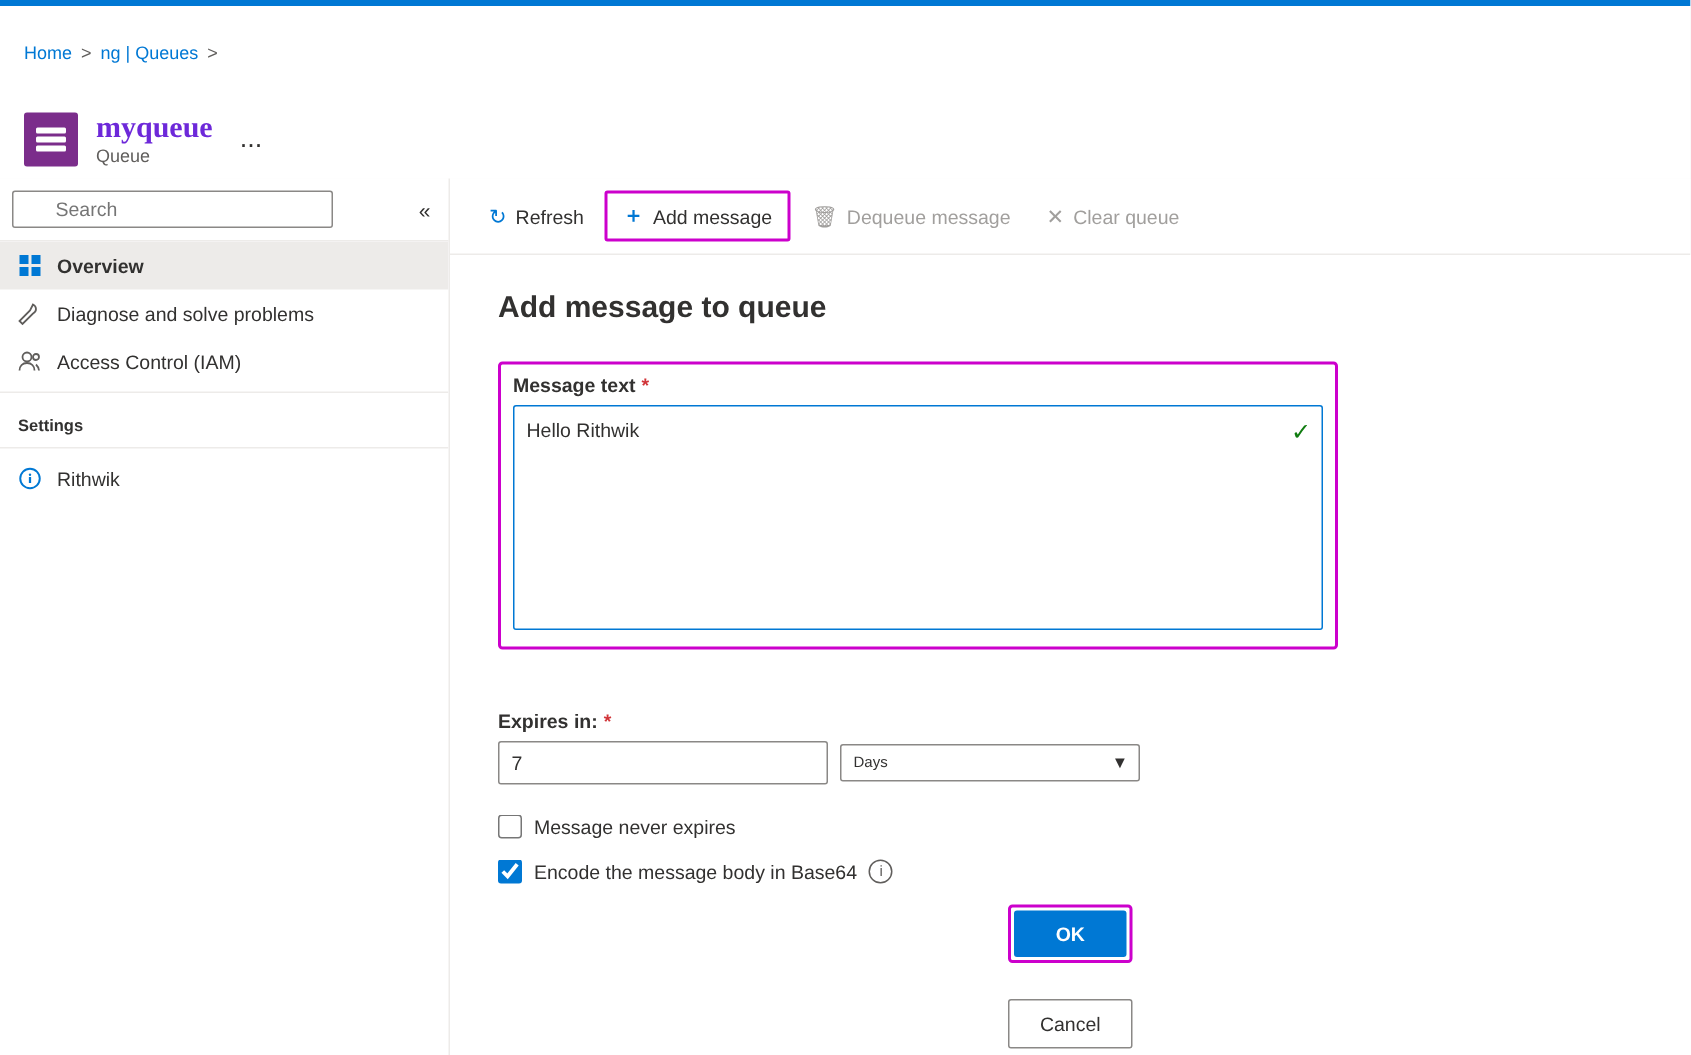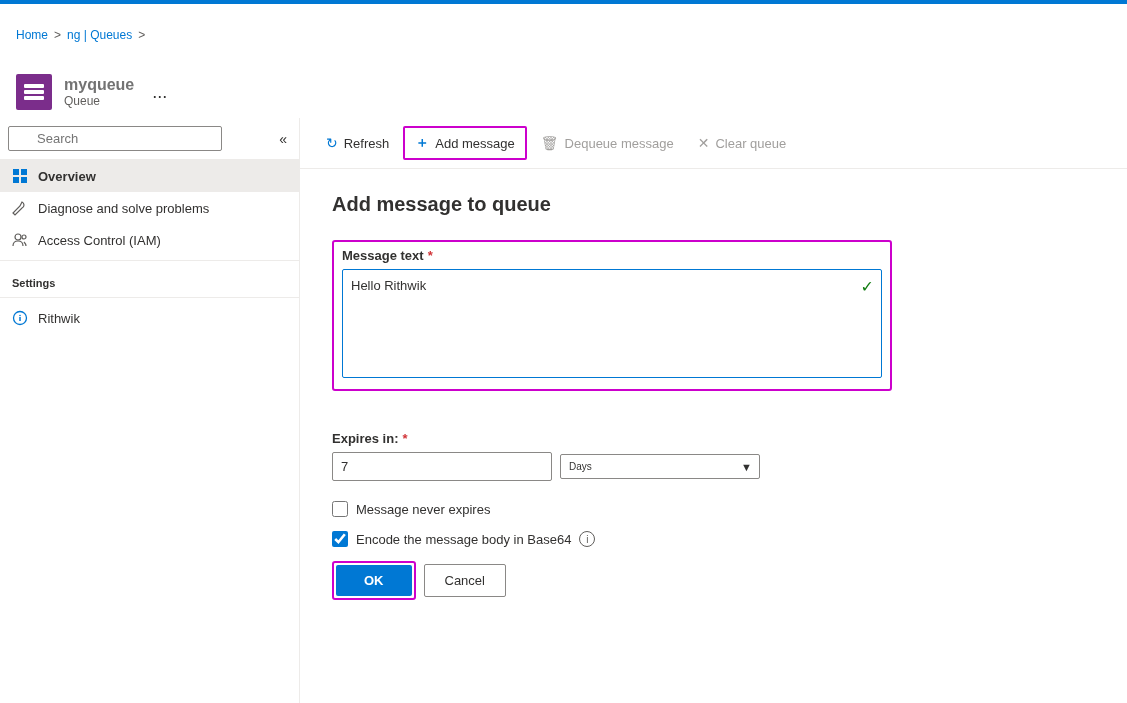--- a/index.html
+++ b/index.html
@@ -37,21 +37,21 @@
     .resource-icon {
       width: 36px;
       height: 36px;
       background: #7b2d8b;
       display: flex;
       align-items: center;
       justify-content: center;
       border-radius: 2px;
     }
     .resource-icon svg { width: 24px; height: 24px; }
-    .resource-title { font-size: 16px; font-weight: 600; color: #737373; }
+    .resource-title { font-size: 20px; font-weight: 600; color: #6d28d9; font-family: Liberation Serif, serif; }
     .resource-subtitle { font-size: 12px; color: #605e5c; }
     .more-btn {
       background: none; border: none; cursor: pointer; font-size: 18px; color: #323130; padding: 2px 6px;
     }
 
     
     .main-layout {
       display: flex;
       height: calc(703px - 4px - 40px - 62px);
       background: #fff;
@@ -176,21 +176,21 @@
       align-items: center;
       gap: 4px;
     }
     .required { color: #d13438; }
 
     .textarea-wrapper {
       position: relative;
     }
     .message-textarea {
       width: 540px;
-      height: 109px;
+      height: 150px;
       border: 1.5px solid #0078d4;
       border-radius: 2px;
       padding: 8px;
       font-size: 13px;
       font-family: 'Segoe UI', Arial, sans-serif;
       color: #323130;
       resize: none;
       outline: none;
     }
     .textarea-check {
@@ -275,22 +275,23 @@
       border: 1.5px solid #605e5c;
       color: #605e5c;
       font-size: 10px;
       cursor: pointer;
     }
 
     
     .buttons-row {
       display: flex;
       align-items: center;
-      gap: 8px;
+      gap: 24px;
       margin-top: 8px;
+      flex-direction: column;
     }
     .ok-btn-wrapper {
       border: 2px solid #cc00cc;
       border-radius: 3px;
       padding: 2px;
       display: inline-block;
     }
     .ok-btn {
       background: #0078d4;
       color: #fff;

